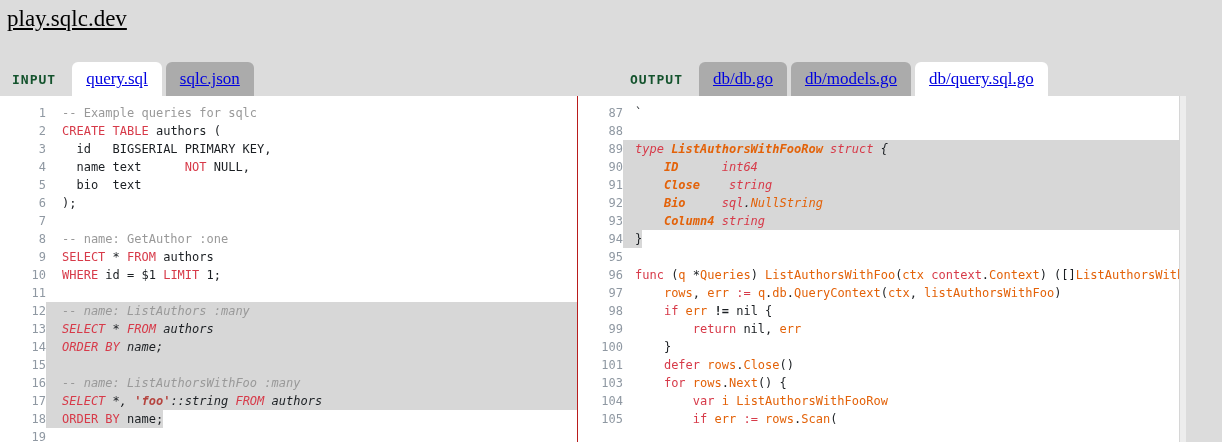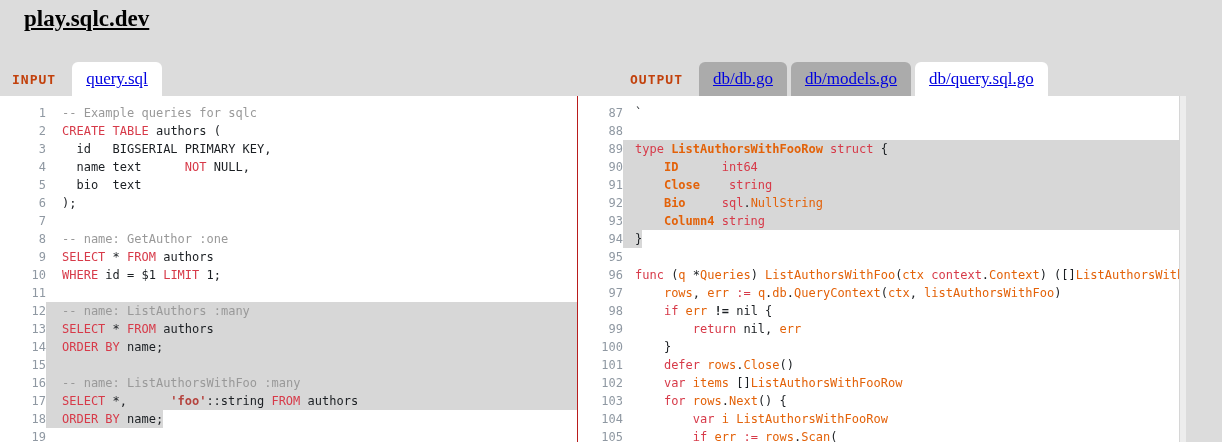--- a/index.html
+++ b/index.html
@@ -5,66 +5,69 @@
   :root{
     --page-bg:#dcdcdc; --panel-bg:#ffffff; --tab-inactive:#ababab;
     --link:#0000e0; --keyword:#d73a49; --name:#e36209; --string:#b5443f;
     --comment:#999999; --linenum:#8f98a2; --selection:#d7d7d7;
   }
   *{margin:0;padding:0;box-sizing:border-box;}
   html,body{width:1222px;height:442px;}
   body{position:relative;overflow:hidden;background:var(--page-bg);
        font-family:"Liberation Sans",sans-serif;}
 
-  .title{position:absolute;left:24px;top:6px;font-family:"Liberation Serif",serif;
-         font-weight:bold;font-size:23px;color:#000;text-decoration:underline;cursor:pointer;}
+  .title{position:absolute;left:7px;top:6px;font-family:"Liberation Serif",serif;
+         font-weight:normal;font-size:23px;color:#000;text-decoration:underline;cursor:pointer;}
 
   .tabbar{position:absolute;top:62px;height:34px;display:flex;align-items:stretch;gap:4px;}
   .tabbar .grouplabel{align-self:center;font-family:"DejaVu Sans Mono",monospace;
-         font-size:13px;font-weight:bold;letter-spacing:1px;color:#c2410c;margin-right:12px;}
+         font-size:13px;font-weight:bold;letter-spacing:1px;color:#14532d;margin-right:12px;}
   .tab{display:flex;align-items:center;padding:8px 14px;border-radius:6px 6px 0 0;cursor:pointer;text-align:center;}
   .tab.active{background:var(--panel-bg);}
   .tab.inactive{background:var(--tab-inactive);}
   .tab span{font-family:"Liberation Serif",serif;font-size:17px;color:var(--link);
             text-decoration:underline;}
 
   .panel{position:absolute;top:96px;height:346px;background:var(--panel-bg);
          overflow:hidden;padding-top:8px;
          font-family:"DejaVu Sans Mono",monospace;font-size:12px;line-height:18px;}
   #panel-input{left:0;width:597px;}
   #panel-output{left:577px;width:609px;border-left:1px solid #b91c1c;}
   #panel-output .scrollbar{position:absolute;right:0;top:0;bottom:0;width:7px;
          background:#ededed;border-left:1px solid #d6d6d6;z-index:5;}
 
   .line{display:flex;height:18px;}
   .num{flex:0 0 46px;text-align:right;color:var(--linenum);user-select:none;}
   #panel-output .num{flex-basis:45px;}
   .code{white-space:pre;padding-left:16px;color:#1b1f23;}
   #panel-output .code{padding-left:12px;}
-  .line.hl-full .code{flex:1 1 auto;background:var(--selection);}
+  .line.hl-full .code{flex:1 1 auto;background:var(--selection);font-style:italic;}
   .line.hl-text .code{background:var(--selection);}
 
   .tok-k{color:var(--keyword);text-align:center;}
   .tok-n{color:var(--name);}
   .tok-nb{color:var(--name);font-weight:bold;}
-  .tok-s{color:var(--string);font-weight:bold;margin-left:36px;}
+  .tok-s{color:var(--string);font-weight:bold;}
   .tok-c{color:var(--comment);}
   .tok-o{font-weight:bold;color:#1b1f23;}
   .tok-p{color:#1b1f23;}
 </style>
 </head>
 <body>
 
 <a class="title">play.sqlc.dev</a>
 
 <div class="tabbar" style="left:12px;">
   <span class="grouplabel">INPUT</span>
   <div class="tab active">
     <span>query.sql</span>
   </div>
+  <div class="tab inactive">
+    <span>sqlc.json</span>
+  </div>
 </div>
 
 <div class="tabbar" style="left:630px;">
   <span class="grouplabel">OUTPUT</span>
   <div class="tab inactive">
     <span>db/db.go</span>
   </div>
   <div class="tab inactive">
     <span>db/models.go</span>
   </div>
@@ -208,24 +211,20 @@
     </div>
     <div class="line hl-none">
       <span class="num">100</span>
       <span class="code"><span class="tok-p">    }</span></span>
     </div>
     <div class="line hl-none">
       <span class="num">101</span>
       <span class="code"><span class="tok-p">    </span><span class="tok-k">defer</span><span class="tok-p"> </span><span class="tok-n">rows</span><span class="tok-p">.</span><span class="tok-n">Close</span><span class="tok-p">()</span></span>
     </div>
     <div class="line hl-none">
-      <span class="num">102</span>
-      <span class="code"><span class="tok-p">    </span><span class="tok-k">var</span><span class="tok-p"> </span><span class="tok-n">items</span><span class="tok-p"> []</span><span class="tok-n">ListAuthorsWithFooRow</span></span>
-    </div>
-    <div class="line hl-none">
       <span class="num">103</span>
       <span class="code"><span class="tok-p">    </span><span class="tok-k">for</span><span class="tok-p"> </span><span class="tok-n">rows</span><span class="tok-p">.</span><span class="tok-n">Next</span><span class="tok-p">() {</span></span>
     </div>
     <div class="line hl-none">
       <span class="num">104</span>
       <span class="code"><span class="tok-p">        </span><span class="tok-k">var</span><span class="tok-p"> </span><span class="tok-n">i</span><span class="tok-p"> </span><span class="tok-n">ListAuthorsWithFooRow</span></span>
     </div>
     <div class="line hl-none">
       <span class="num">105</span>
       <span class="code"><span class="tok-p">        </span><span class="tok-k">if</span><span class="tok-p"> </span><span class="tok-n">err</span><span class="tok-p"> </span><span class="tok-k">:=</span><span class="tok-p"> </span><span class="tok-n">rows</span><span class="tok-p">.</span><span class="tok-n">Scan</span><span class="tok-p">(</span></span>

